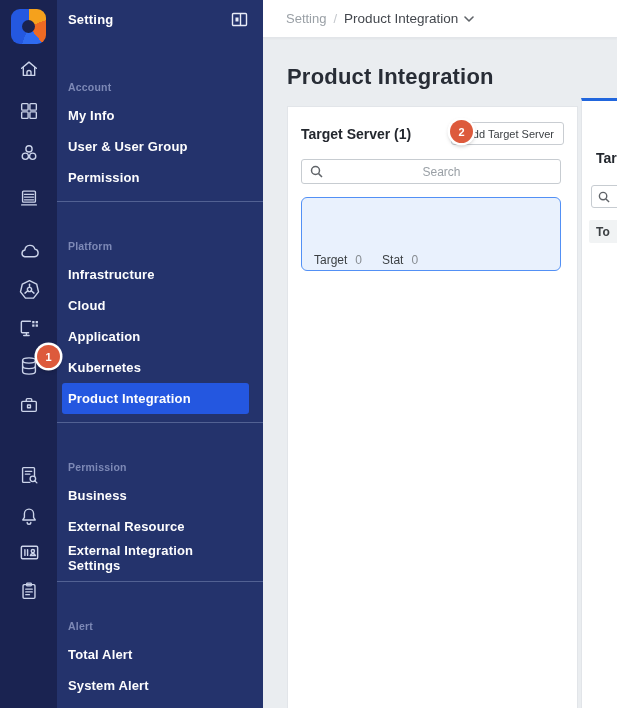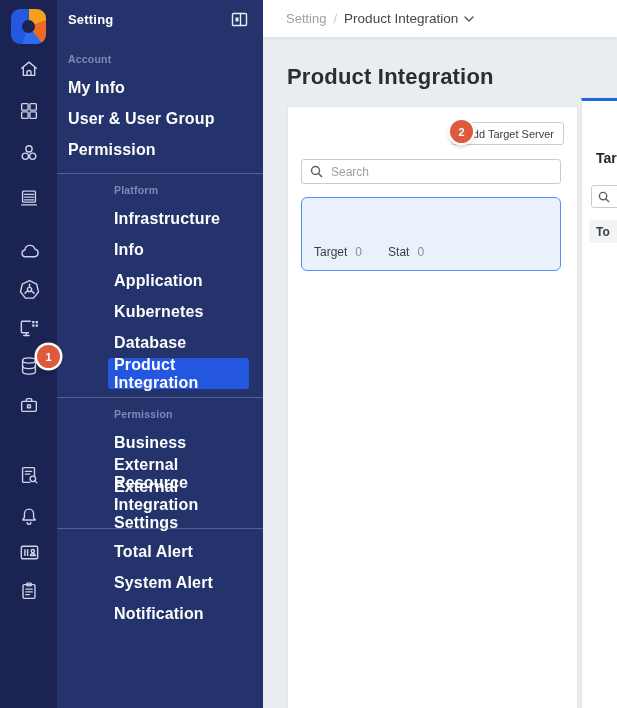--- a/index.html
+++ b/index.html
@@ -36,29 +36,29 @@
     background:#24336c; z-index:4; color:#fff;
   }
   .sb-header {
     height:38px; display:flex; align-items:center; padding:0 14px 0 11px;
   }
   .sb-title { font-size:13px; font-weight:700; letter-spacing:.2px; }
   .sb-collapse { margin-left:auto; width:18px; height:16px; cursor:pointer; display:flex; align-items:center; }
   .sb-collapse svg { stroke:#e8ecf7; fill:none; stroke-width:1.4; }
   .menu { padding-top:5px; }
   .group { padding:7px 0 6px 0; }
-  .group + .group { border-top:1px solid rgba(170,182,220,.35); margin-top:2px;padding-left:46px; }
+  .group + .group { border-top:1px solid rgba(170,182,220,.35); margin-top:2px; }
   .group-label {
     font-size:10.5px; font-weight:600; color:#7d89b6;
-    padding:3px 11px 7px 11px; letter-spacing:.2px;
+    padding:3px 11px 7px 11px; letter-spacing:.2px;margin-top:28px;
   }
   .menu-item {
     height:31px; display:flex; align-items:center;
     margin:0 14px 0 5px; padding-left:6px;
-    font-size:16px; font-weight:600; color:#fdfdfe;
+    font-size:13px; font-weight:600; color:#fdfdfe;
     border-radius:3px; cursor:pointer; letter-spacing:.15px;
   }
   .menu-item.selected { background:#2457e0; }
 
   
   .num-badge {
     position:absolute; width:23px; height:23px; border-radius:50%;
     background:#dd5a3c; color:#fff; font-size:11px; font-weight:700;
     display:flex; align-items:center; justify-content:center;
     box-shadow:0 0 0 2.5px #fff, 0 2px 5px rgba(0,0,0,.4);
@@ -104,30 +104,31 @@
   .search-wrap {
     position:absolute; left:13px; top:52px; width:260px; height:25px;
     border:1px solid #c7ccd1; border-radius:3px; background:#fff;
     display:flex; align-items:center; padding:0 8px;
   }
   .search-wrap svg { stroke:#5f6368; fill:none; stroke-width:1.5; flex:none; }
   .search-wrap input {
     border:none; outline:none; margin-left:8px; width:100%;
     font-size:12px; color:#3c4043; font-family:"Liberation Sans",sans-serif;
     background:transparent;
+    text-align:center;
   }
   .search-wrap input::placeholder { color:#9aa0a6; }
 
   .total-card {
     position:absolute; left:13px; top:90px; width:260px; height:74px;
     background:#e9f1fd; border:1px solid #5290f5; border-radius:6px;
     padding:11px 12px; cursor:pointer;
   }
   .total-card .card-title { font-size:12.5px; font-weight:700; color:#262a30; }
-  .card-stats { position:absolute; left:12px; bottom:11px; display:flex; gap:26px; }
+  .card-stats { position:absolute; left:12px; bottom:3px; display:flex; gap:20px; }
   .stat { display:flex; gap:8px; align-items:baseline; }
   .stat .s-label { font-size:12px; color:#3c4043; }
   .stat .s-value { font-size:12px; color:#878c91; }
 
   
   .panel-right {
     position:absolute; left:581px; top:98px; width:60px; height:610px;
     background:#fff; border-left:1px solid #e2e5e9; border-top:3px solid #2166dd;
     z-index:2; overflow:hidden;
   }
@@ -275,33 +276,33 @@
   <div class="menu" id="sidebar-menu">
       <div class="group">
         <div class="group-label">Account</div>
         <div class="menu-item">My Info</div>
         <div class="menu-item">User &amp; User Group</div>
         <div class="menu-item">Permission</div>
       </div>
       <div class="group">
         <div class="group-label">Platform</div>
         <div class="menu-item">Infrastructure</div>
-        <div class="menu-item">Info</div>
+        <div class="menu-item">Cloud</div>
         <div class="menu-item">Application</div>
         <div class="menu-item">Kubernetes</div>
-        <div class="menu-item">Database</div>
         <div class="menu-item selected">Product Integration</div>
       </div>
       <div class="group">
         <div class="group-label">Permission</div>
         <div class="menu-item">Business</div>
         <div class="menu-item">External Resource</div>
         <div class="menu-item">External Integration Settings</div>
       </div>
       <div class="group">
+        <div class="group-label">Alert</div>
         <div class="menu-item">Total Alert</div>
         <div class="menu-item">System Alert</div>
         <div class="menu-item">Notification</div>
       </div>
     </div>
 </div>
 
 <div class="num-badge" id="badge-step1">1</div>
 <div class="num-badge" id="badge-step2">2</div>
 
@@ -315,20 +316,21 @@
           <polyline points="1,1 5,5 9,1"></polyline>
         </svg>
     </span>
   </span>
 </div>
 
 <div class="page-title">Product Integration</div>
 
 <div class="panel-left">
   <div class="panel-head">
+    <span class="panel-title">Target Server (1)</span>
     <button class="add-btn">Add Target Server</button>
   </div>
   <div class="search-wrap">
     <svg width="13" height="13" viewBox="0 0 13 13">
       <circle cx="5.5" cy="5.5" r="4"></circle>
         <line x1="8.6" y1="8.6" x2="12" y2="12"></line>
     </svg>
     <input type="text" placeholder="Search" style="">
   </div>
   <div class="total-card">

